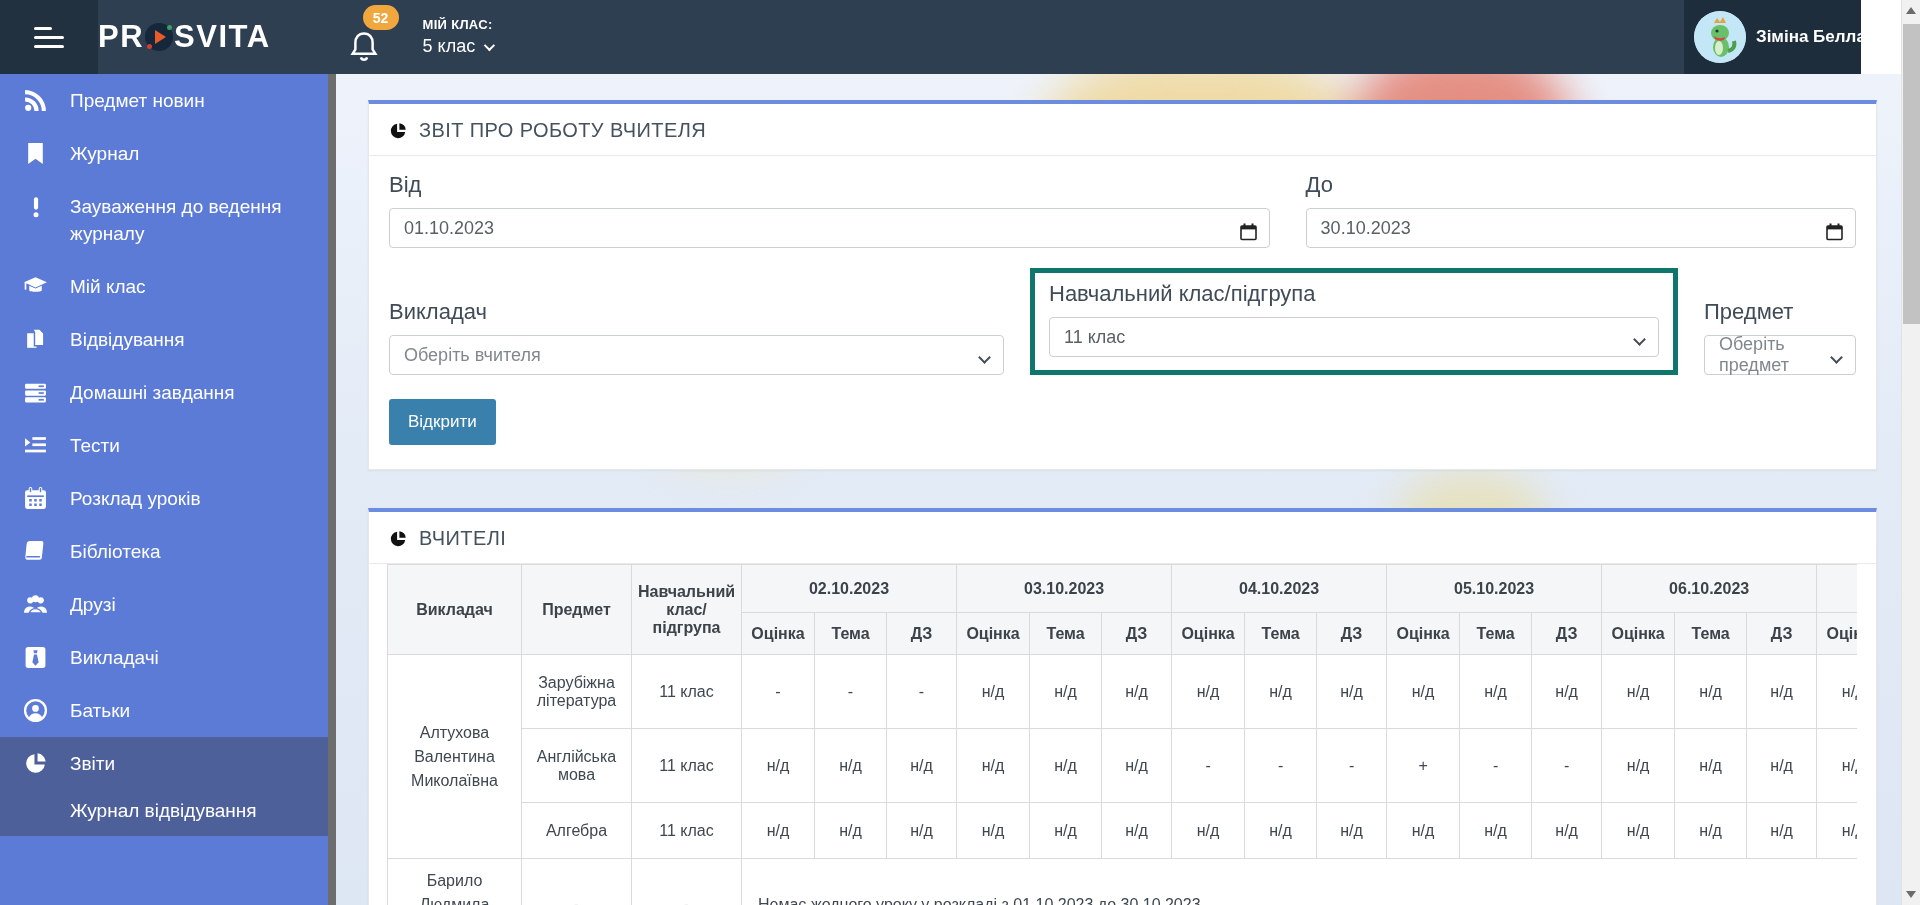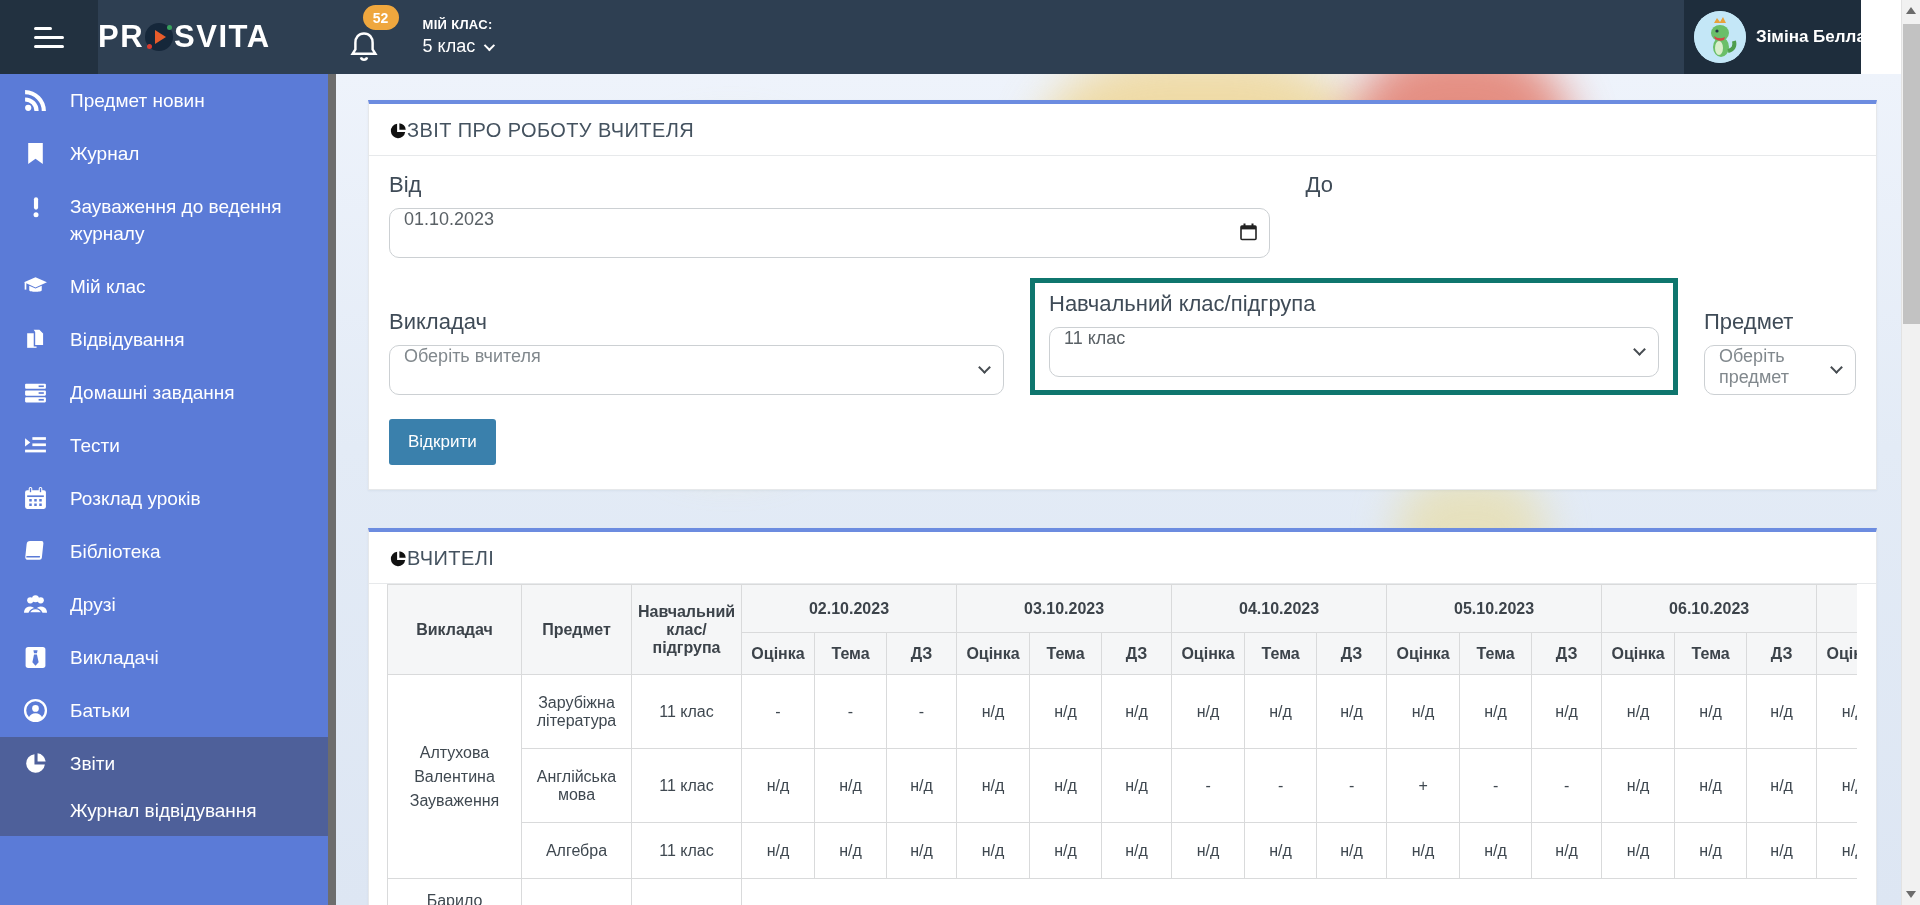--- a/index.html
+++ b/index.html
@@ -45,30 +45,30 @@
 
   
   .main { position:absolute; left:336px; top:74px; width:1565px; height:831px; background:linear-gradient(180deg,#eef3fb 0%, #e3ebf6 45%, #dde6f3 100%); overflow:hidden; padding:26px 24px 0 32px; z-index:10; }
   .blob { position:absolute; filter:blur(22px); border-radius:40%; z-index:0; }
   .blob1 { left:700px; top:-20px; width:330px; height:230px; background:#f0d38a; opacity:.75; }
   .blob2 { left:1010px; top:-30px; width:230px; height:260px; background:#e05a43; opacity:.65; }
   .blob3 { left:290px; top:60px; width:210px; height:330px; background:#f2e3a0; opacity:.5; }
   .blob4 { left:1060px; top:400px; width:150px; height:130px; background:#ead98f; opacity:.55; }
 
   .panel { position:relative; background:#fff; border:1px solid #e6e8ea; border-top:4px solid #6c8ce0; box-shadow:0 1px 2px rgba(60,80,120,.07); z-index:2; }
-  .panel-header { display:flex; align-items:center; gap:0; padding:15px 20px 13px 20px; border-bottom:1px solid #e7e9eb; }
+  .panel-header { display:flex; align-items:center; gap:12px; padding:15px 20px 13px 20px; border-bottom:1px solid #e7e9eb; }
   .panel-title { font-size:20px; color:#44525f; letter-spacing:.4px; }
   .pie-ic { width:18px; height:18px; }
 
   .panel-form { margin-bottom:38px; }
   .form-body { padding:16px 20px 24px 20px; }
   .frow1 { display:grid; grid-template-columns:1.6fr 1fr; column-gap:36px; margin-bottom:20px; }
   .frow2 { display:grid; grid-template-columns:615px 648px 1fr; column-gap:26px; align-items:end; }
   .flabel { font-size:22px; color:#3f4b57; margin-bottom:10px; }
-  .finput { position:relative; height:50px; border:1px solid #ccd0d3; border-radius:10px; background:#fff; display:flex; align-items:flex-start; padding:0 42px 0 14px; font-size:18px; color:#5a6166; cursor:pointer; }
+  .finput { position:relative; height:40px; border:1px solid #ccd0d3; border-radius:4px; background:#fff; display:flex; align-items:center; padding:0 42px 0 14px; font-size:18px; color:#5a6166; cursor:pointer; }
   .finput.placeholder { color:#81888d; }
   .cal-ic { position:absolute; right:12px; top:14px; }
   .sel-chev { position:absolute; right:14px; top:17px; width:9px; height:9px; border-right:2px solid #464c51; border-bottom:2px solid #464c51; transform:rotate(45deg); }
   .red-outline { border:5px solid #0f766e; padding:8px 14px 13px 14px; }
   .btn-open { margin-top:24px; display:inline-block; background:#3a80ac; color:#fff; font-size:17px; border:none; border-radius:3px; padding:13px 19px; cursor:pointer; font-family:inherit; }
 
   
   .table-clip { margin:0 18px 0 18px; overflow:hidden; width:1470px; }
   table.teachers { border-collapse:collapse; table-layout:fixed; width:1644px; font-size:16px; color:#3f4850; background:#fff; }
   table.teachers th, table.teachers td { border:1px solid #d9dadb; text-align:center; vertical-align:middle; padding:4px 6px; overflow:hidden; }
@@ -305,20 +305,29 @@
               <svg class="cal-ic" width="17" height="18" viewBox="0 0 17 18">
                 <rect x="1" y="3" width="15" height="13.5" rx="1" fill="none" stroke="#222" stroke-width="1.6"></rect>
                 <rect x="1" y="3" width="15" height="3.4" fill="#222"></rect>
                 <rect x="3.5" y="0.5" width="2" height="3.4" fill="#222"></rect>
                   <rect x="11.5" y="0.5" width="2" height="3.4" fill="#222"></rect>
               </svg>
             </div>
           </div>
           <div>
             <div class="flabel">До</div>
+            <div class="finput">
+              <span>30.10.2023</span>
+              <svg class="cal-ic" width="17" height="18" viewBox="0 0 17 18">
+                <rect x="1" y="3" width="15" height="13.5" rx="1" fill="none" stroke="#222" stroke-width="1.6"></rect>
+                <rect x="1" y="3" width="15" height="3.4" fill="#222"></rect>
+                <rect x="3.5" y="0.5" width="2" height="3.4" fill="#222"></rect>
+                  <rect x="11.5" y="0.5" width="2" height="3.4" fill="#222"></rect>
+              </svg>
+            </div>
           </div>
         </div>
         <div class="frow2">
           <div>
             <div class="flabel">Викладач</div>
             <div class="finput placeholder">
               <span>Оберіть вчителя</span>
               <span class="sel-chev"></span>
             </div>
           </div>
@@ -396,21 +405,21 @@
                 <th>ДЗ</th>
                 <th>Оцінка</th>
                 <th>Тема</th>
                 <th>ДЗ</th>
                 <th>Оцінка</th>
                 <th>Тема</th>
                 <th>ДЗ</th>
                 <th>Оцінка</th>
               </tr>
               <tr style="height:74px">
-                <td class="name-cell" rowspan="3">Алтухова Валентина Зауваження</td>
+                <td class="name-cell" rowspan="3">Алтухова Валентина Миколаївна</td>
                 <td>Зарубіжна література</td>
                 <td>11 клас</td>
                 <td>-</td>
                 <td>-</td>
                 <td>-</td>
                 <td>н/д</td>
                 <td>н/д</td>
                 <td>н/д</td>
                 <td>н/д</td>
                 <td>н/д</td>

